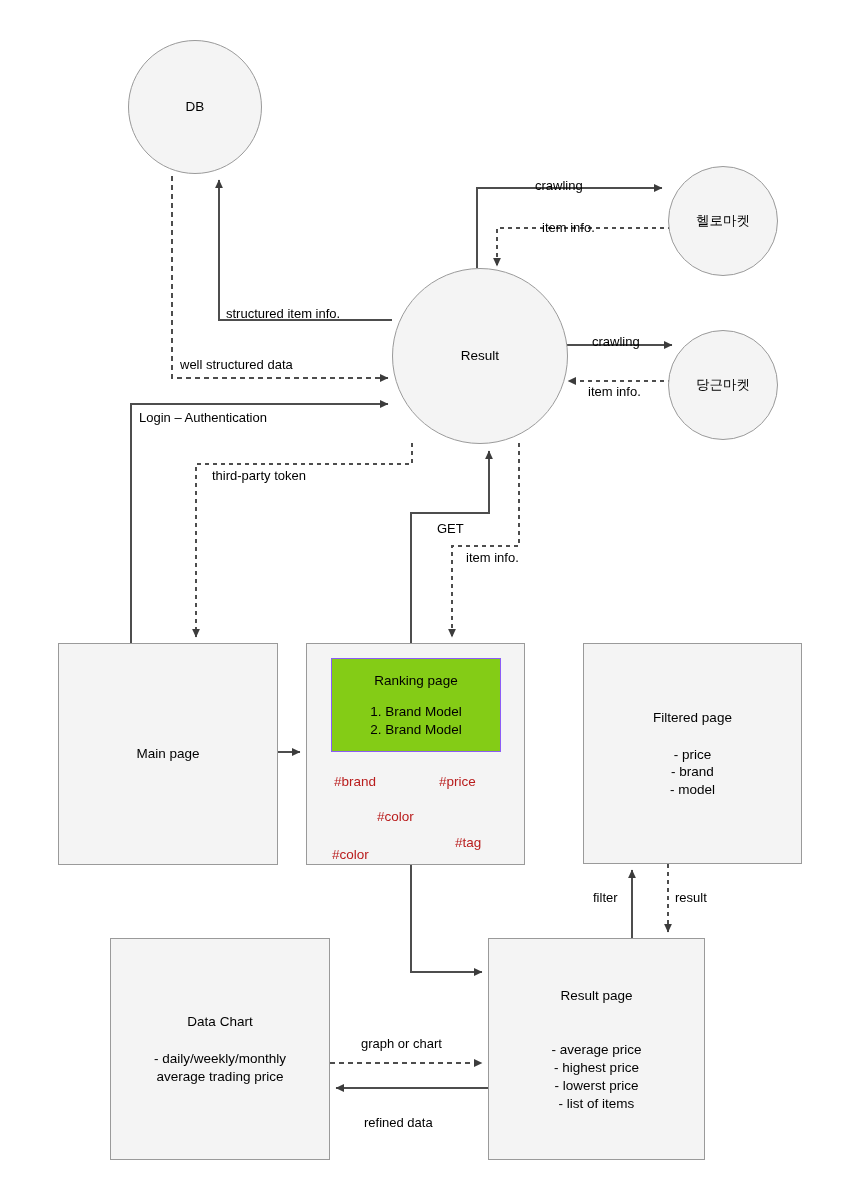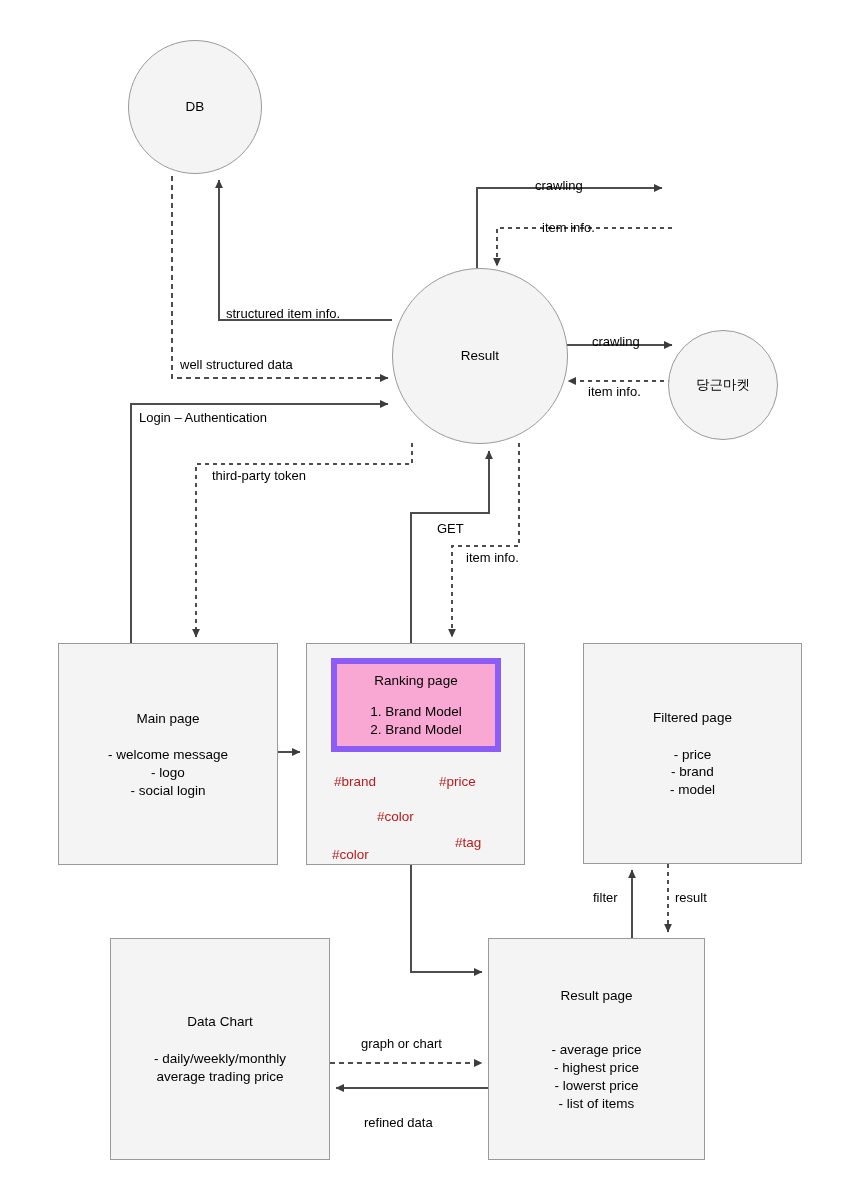--- a/index.html
+++ b/index.html
@@ -43,22 +43,22 @@
   }
   .node-sub {
     font-size: 13.5px;
     line-height: 1.32;
     margin-top: 18px;
     white-space: pre-line;
   }
   .inner-box {
     position: absolute;
     box-sizing: border-box;
-    background: #f9a8d4;
-    border: 6px solid #8b5cf6;
+    background: #84cc16;
+    border: 1px solid #8b5cf6;
     display: flex;
     flex-direction: column;
     align-items: center;
     justify-content: center;
   }
   .tag {
     position: absolute;
     font-size: 13.5px;
     color: #b91c1c;
     white-space: nowrap;
@@ -128,30 +128,30 @@
   </svg>
 
   <div class="node circle" style="left:128px; top:40px; width:134px; height:134px;">
     <div class="node-title">DB</div>
   </div>
 
   <div class="node circle" style="left:392px; top:268px; width:176px; height:176px;">
     <div class="node-title">Result</div>
   </div>
 
+  <div class="node circle" style="left:668px; top:166px; width:110px; height:110px;">
+    <div class="node-title">헬로마켓</div>
+  </div>
 
   <div class="node circle" style="left:668px; top:330px; width:110px; height:110px;">
     <div class="node-title">당근마켓</div>
   </div>
 
   <div class="node" style="left:58px; top:643px; width:220px; height:222px;">
     <div class="node-title">Main page</div>
-    <div class="node-sub">- welcome message
-- logo
-- social login</div>
   </div>
 
   <div class="node" style="left:306px; top:643px; width:219px; height:222px; justify-content:flex-start;">
     <div class="inner-box" style="left:24px; top:14px; width:170px; height:94px;">
       <div class="node-title">Ranking page</div>
       <div class="node-sub" style="margin-top:12px;">1. Brand Model
 2. Brand Model</div>
     </div>
     <span class="tag" style="left:27px; top:130px;">#brand</span>
     <span class="tag" style="left:132px; top:130px;">#price</span>

